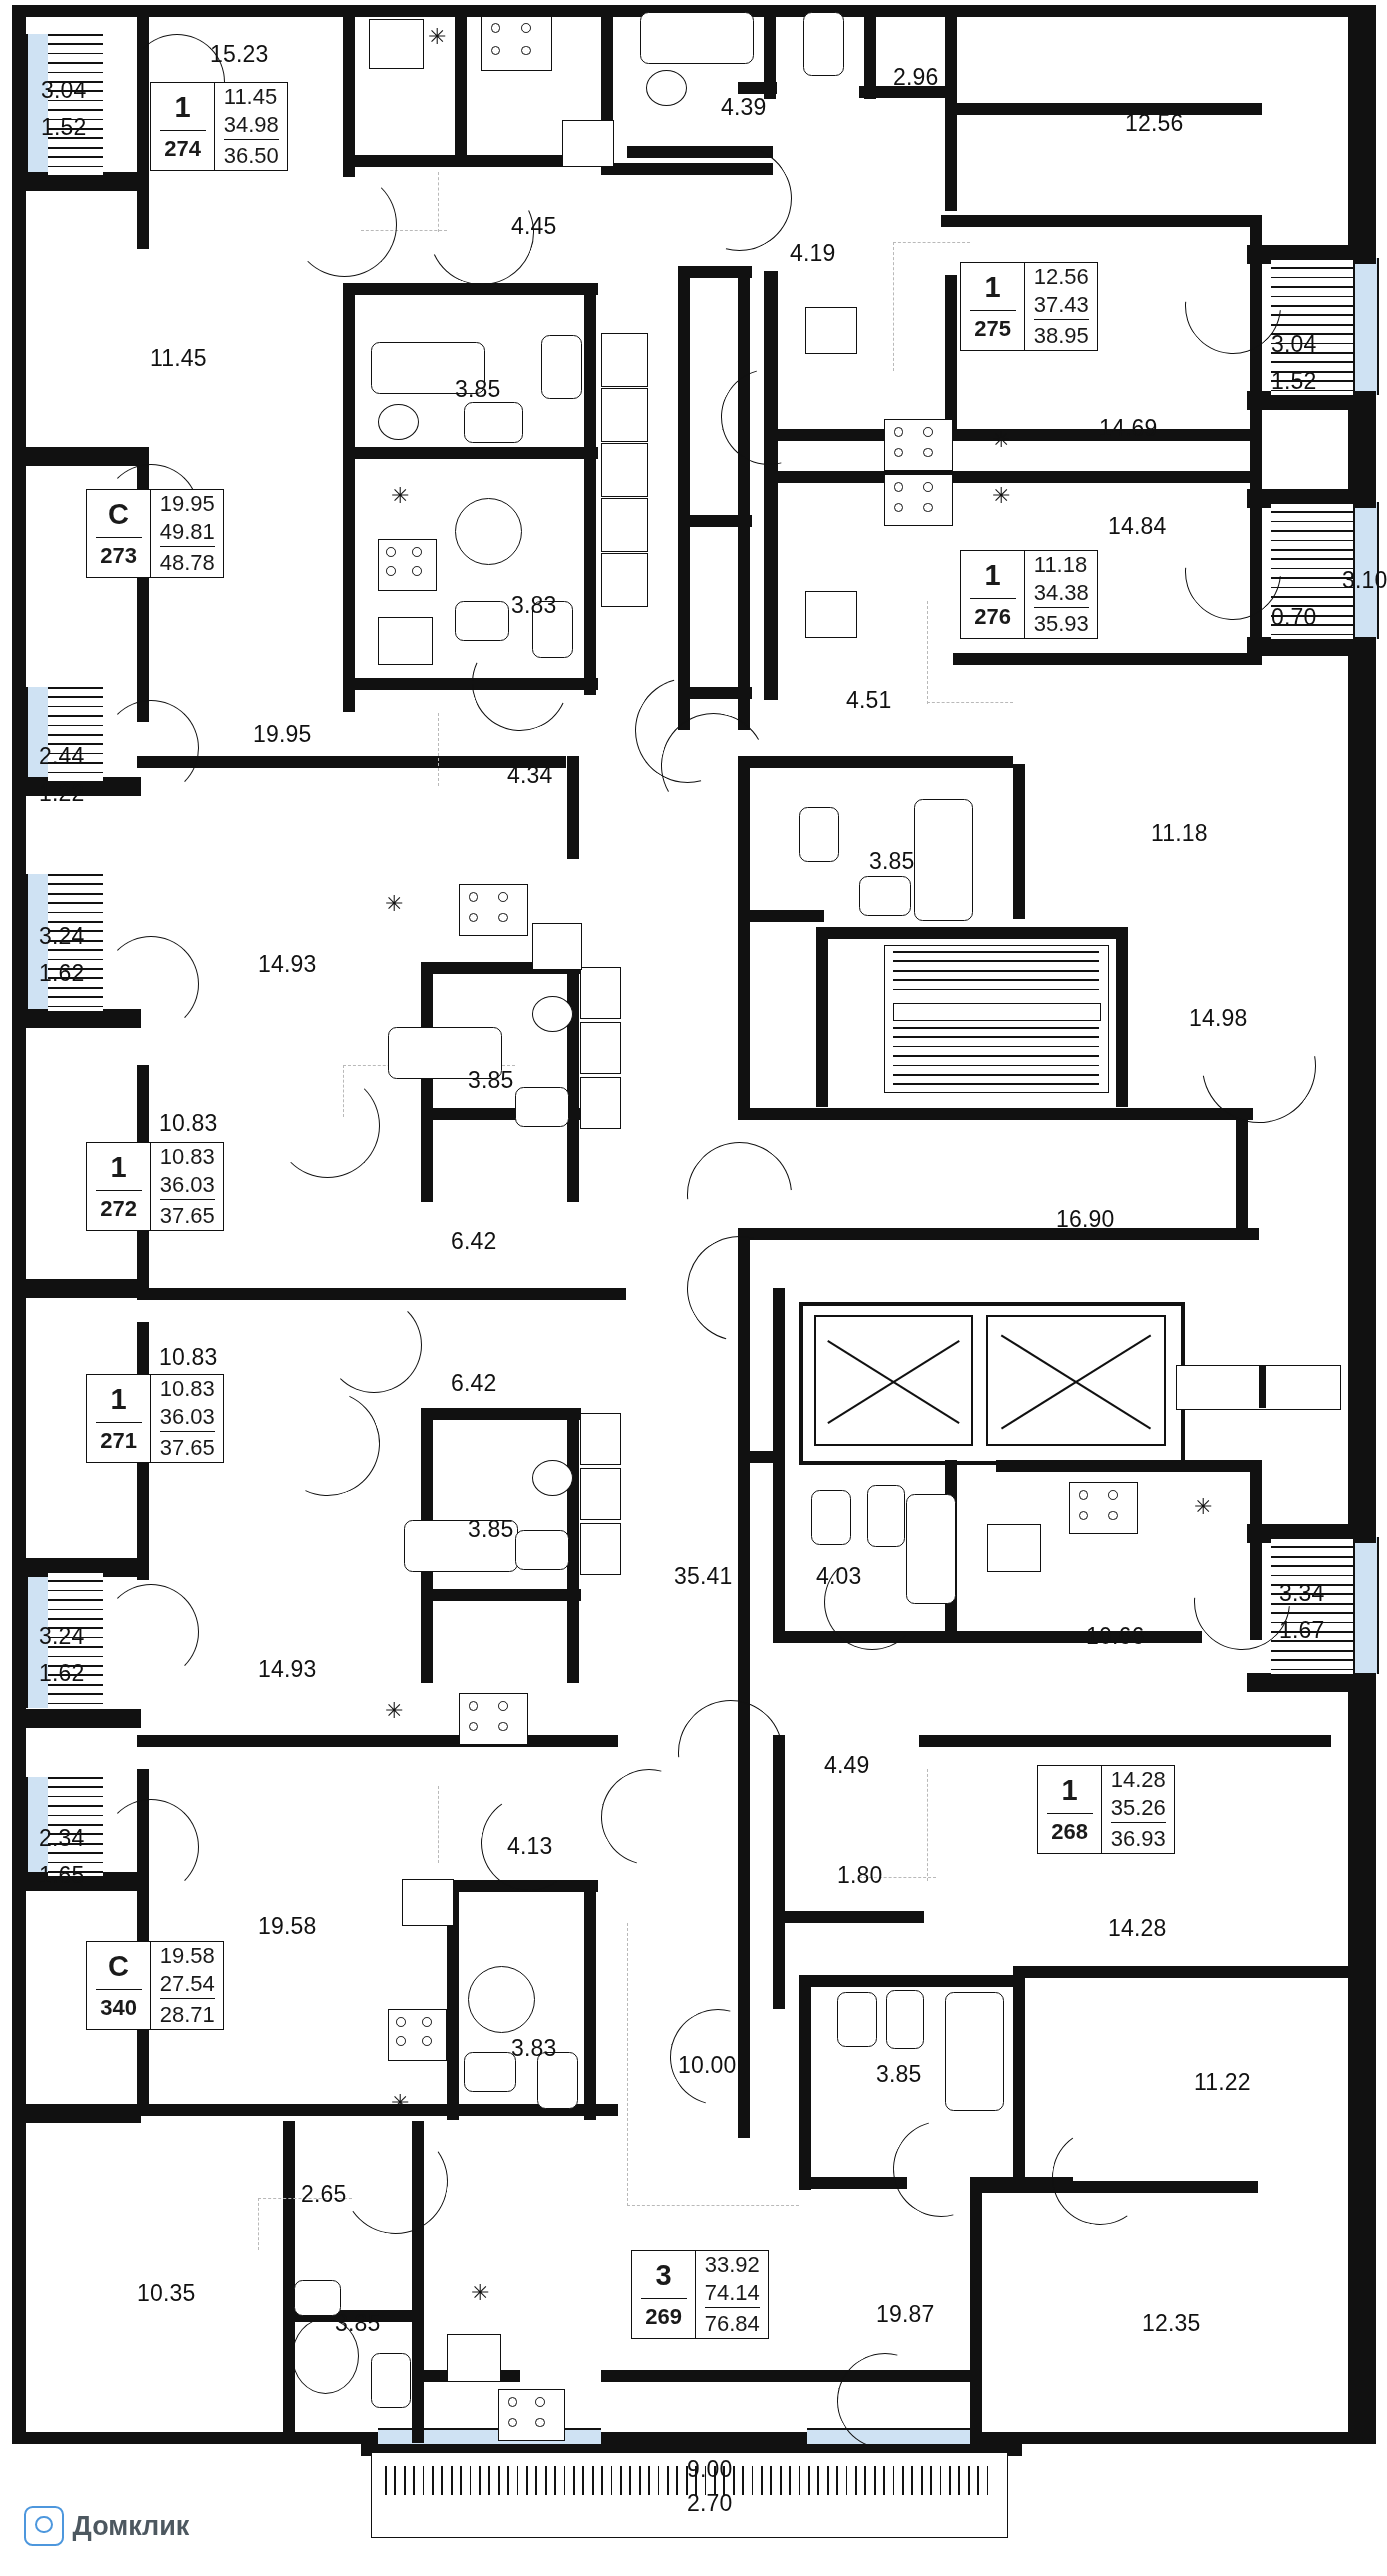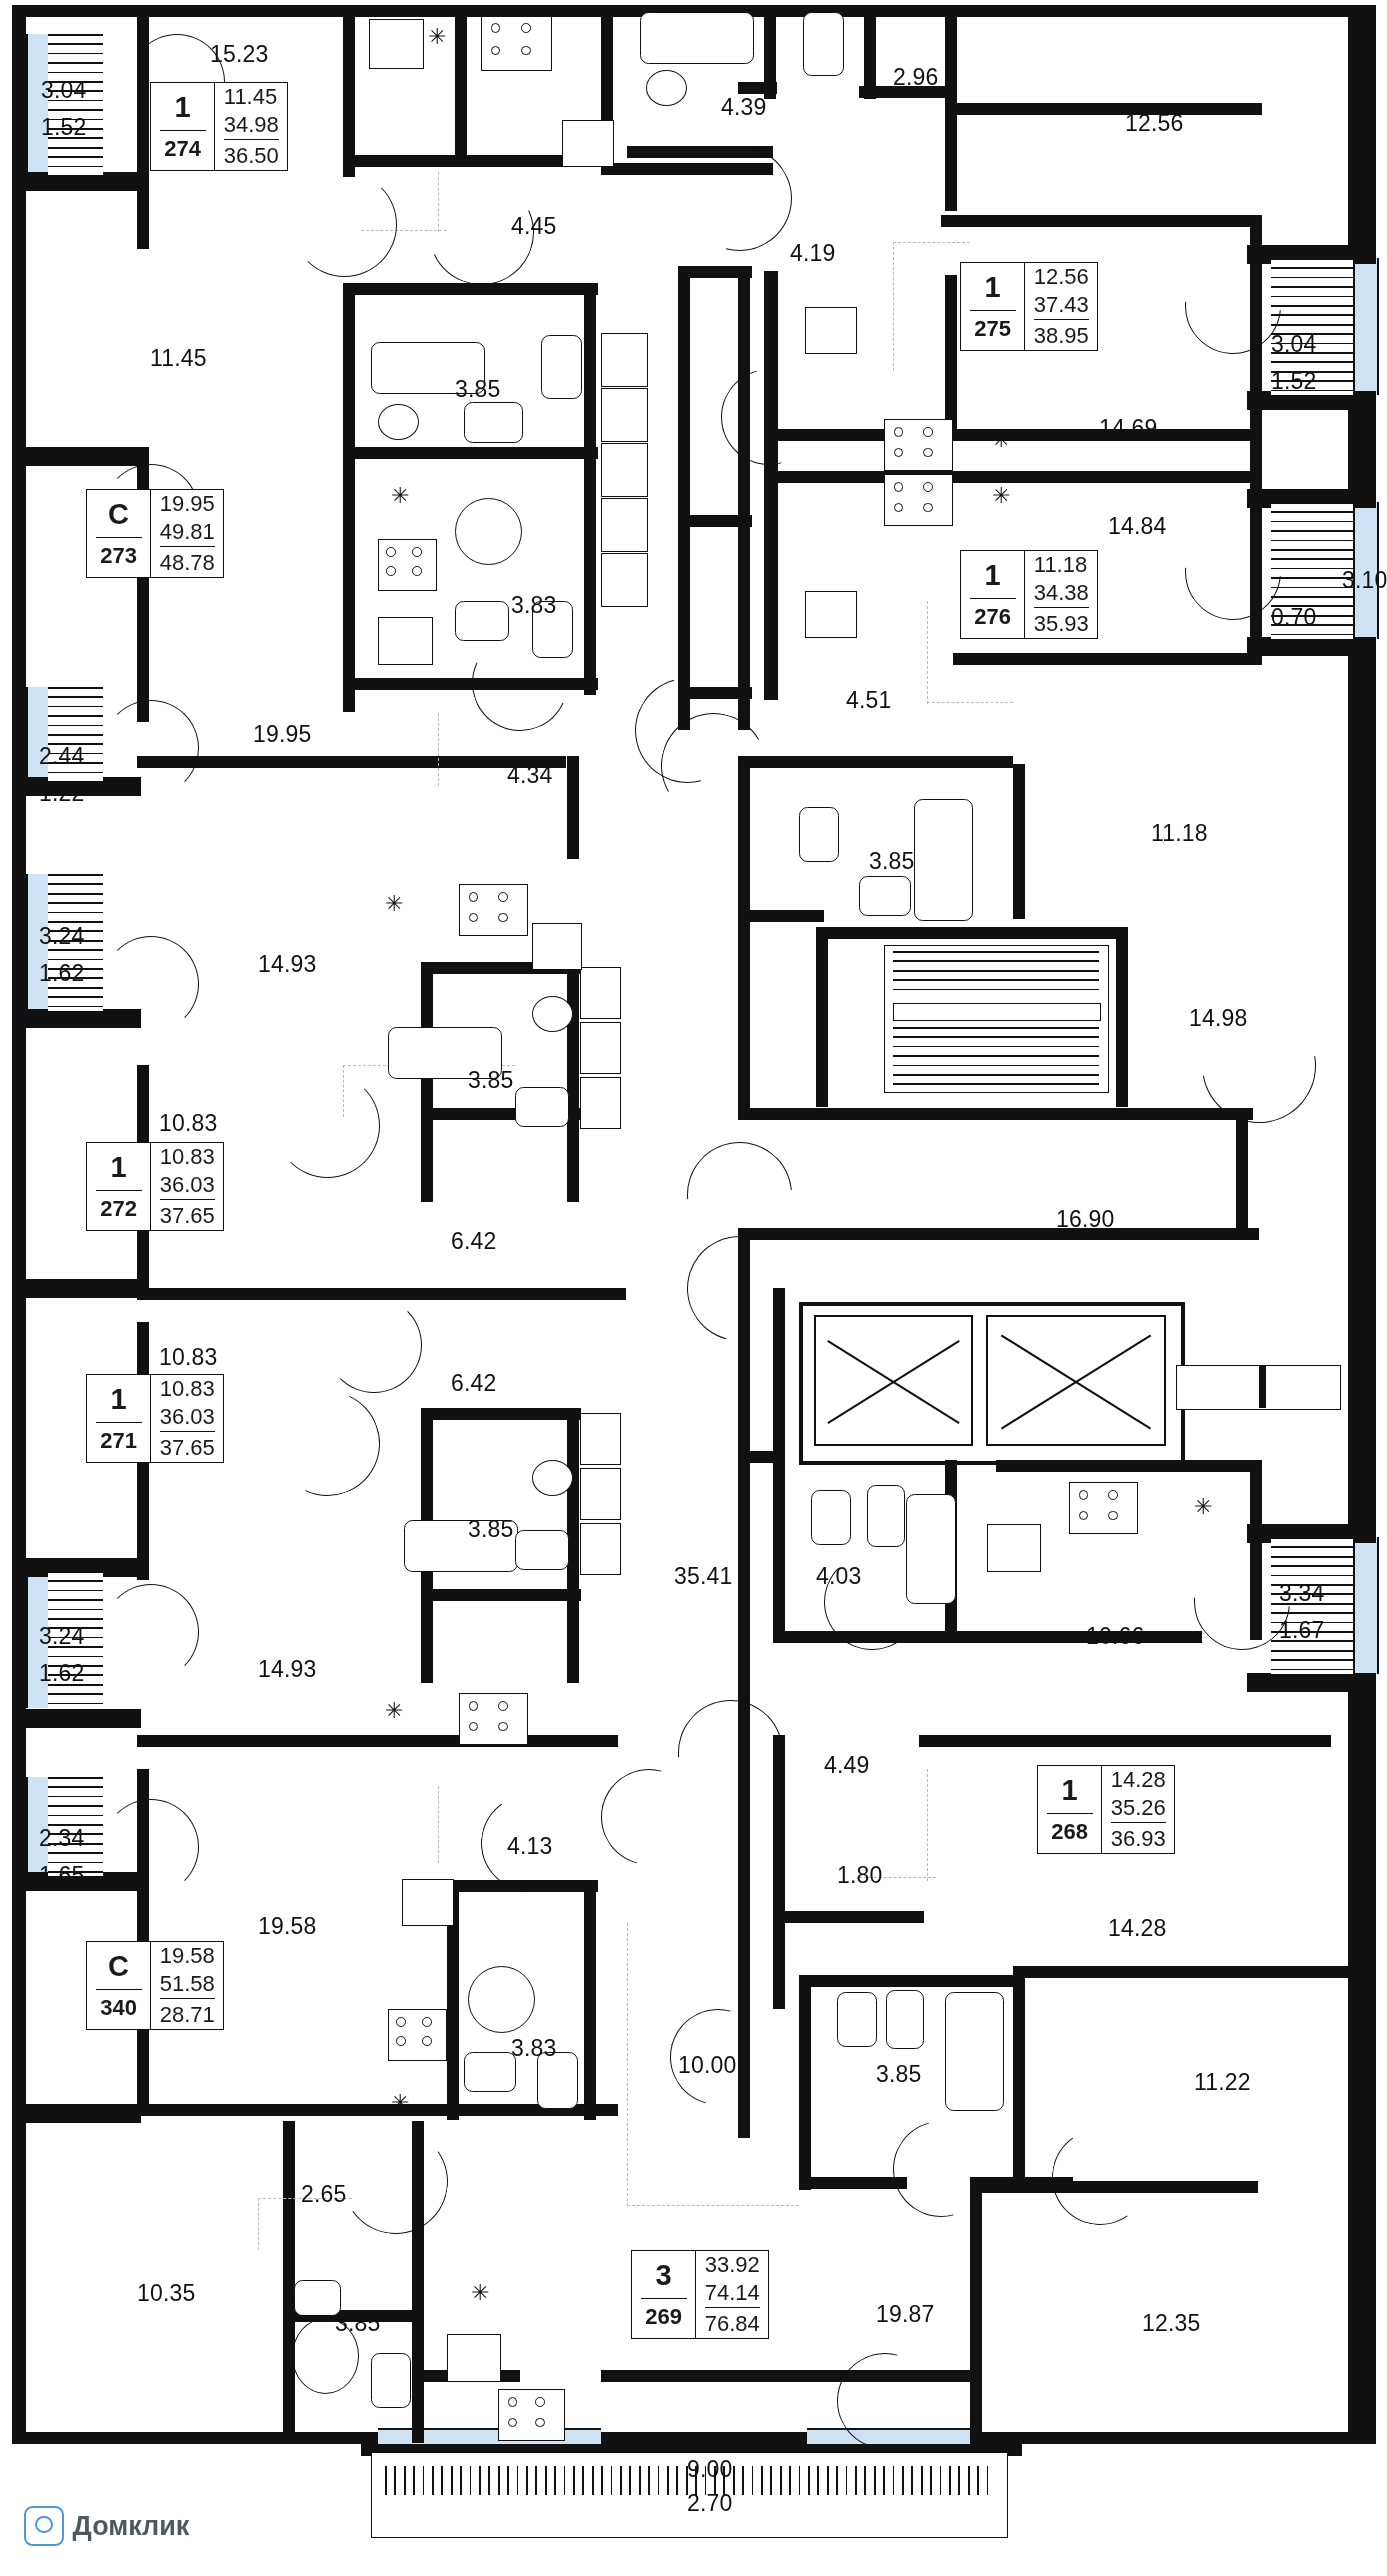--- a/index.html
+++ b/index.html
@@ -508,21 +508,21 @@
     </div>
   </div>
 
   <div class="card cardC" style="left:86px;top:1941px;">
     <div class="left">
       <div class="rooms">C</div>
       <div class="num">340</div>
     </div>
     <div class="right">
       <div>19.58</div>
-      <div class="r2">51.58</div>
+      <div class="r2">27.54</div>
       <div class="r3">28.71</div>
     </div>
   </div>
 
   <div class="card" style="left:960px;top:262px;">
     <div class="left">
       <div class="rooms">1</div>
       <div class="num">275</div>
     </div>
     <div class="right">

